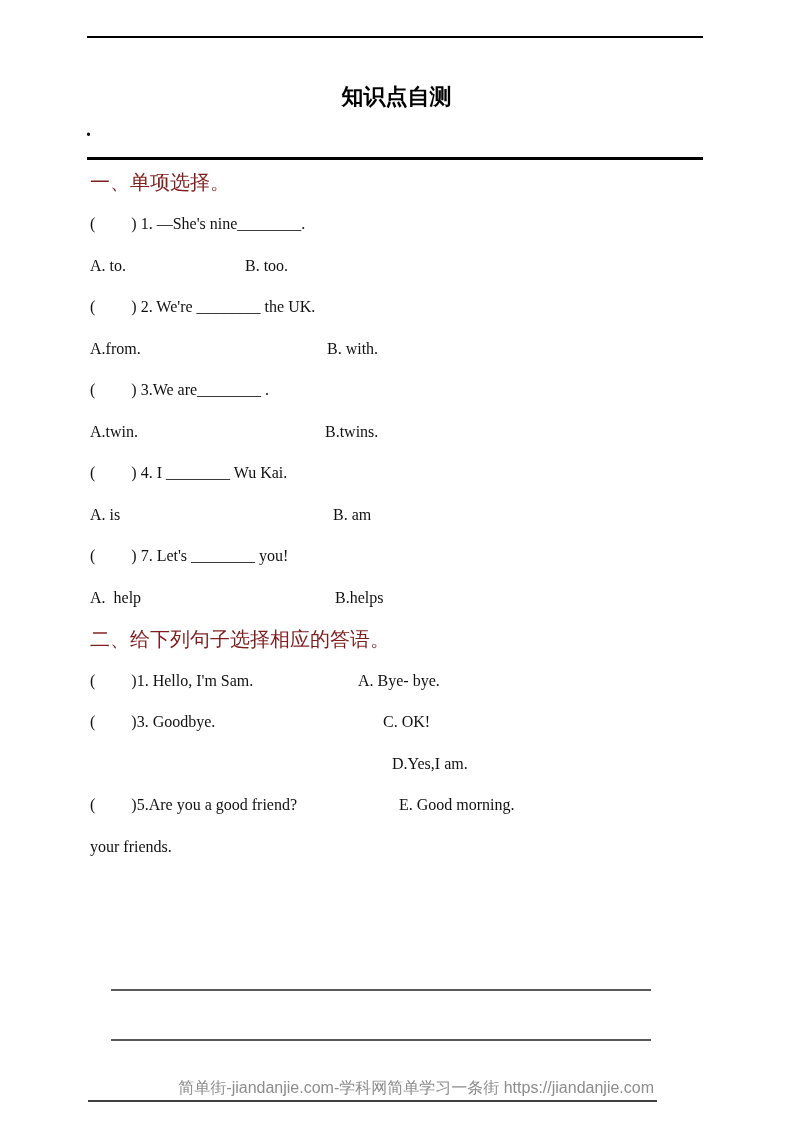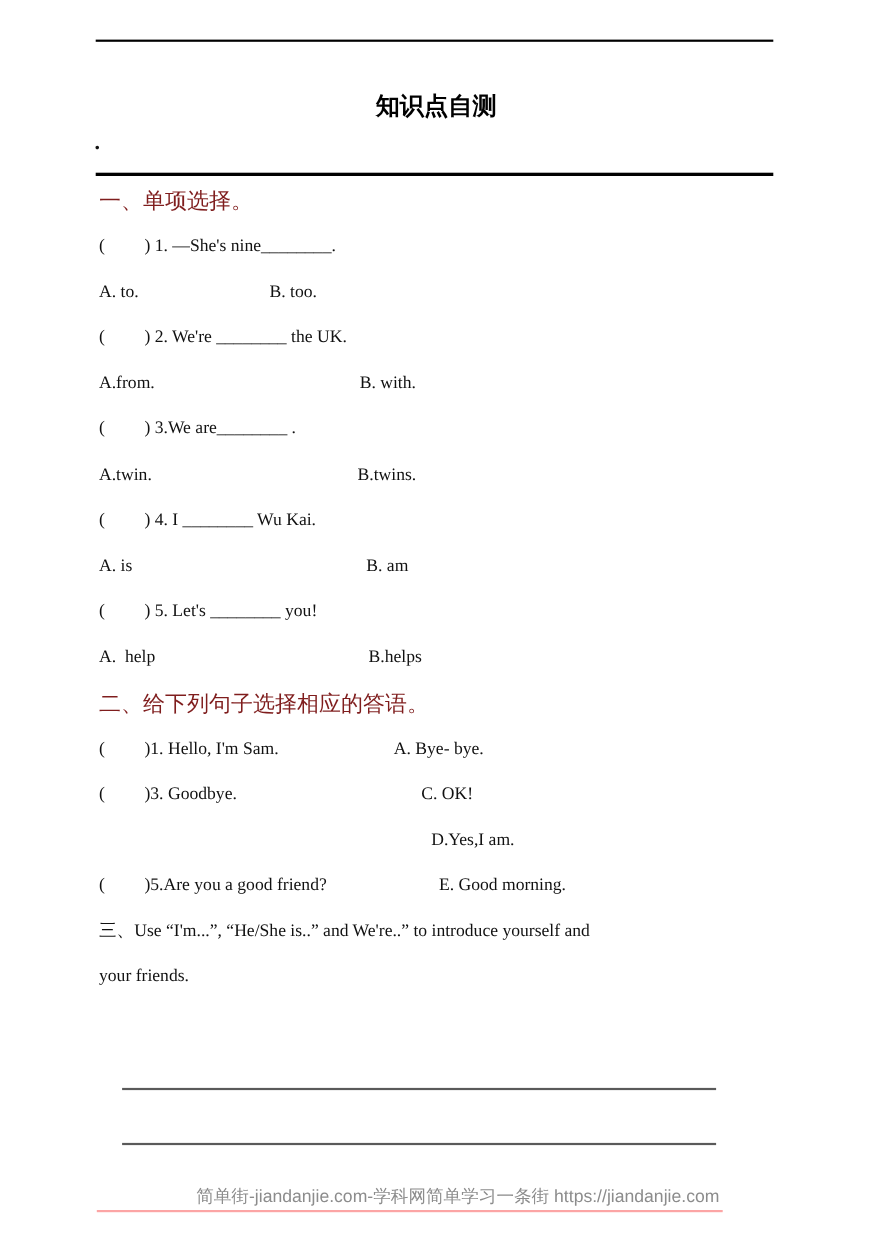--- a/index.html
+++ b/index.html
@@ -42,21 +42,21 @@
     left: 111px;
     width: 540px;
     height: 0;
     border-top: 2px solid #5a5a5a;
   }
   .footer {
     position: absolute;
     left: 88px;
     top: 1078px;
     width: 569px;
-    border-bottom: 2px solid #fca5a5;
+    border-bottom: 2px solid #404040;
     color: #8c8c8c;
     font-family: "Liberation Sans", sans-serif;
     font-size: 16px;
     text-align: right;
     white-space: nowrap;
     padding: 0 3px 1px 0;
   }
 </style>
 </head>
 <body>
@@ -92,21 +92,21 @@
       <span>A.twin.</span>
       <span class="abs" style="left:235px">B.twins.</span>
     </div>
 
     <div class="line">(         ) 4. I ________ Wu Kai.</div>
     <div class="line">
       <span>A. is</span>
       <span class="abs" style="left:243px">B. am</span>
     </div>
 
-    <div class="line">(         ) 5. Let's ________ you!</div>
+    <div class="line">(         ) 7. Let's ________ you!</div>
     <div class="line">
       <span>A.  help</span>
       <span class="abs" style="left:245px">B.helps</span>
     </div>
 
     <div class="line heading">二、给下列句子选择相应的答语。</div>
 
     <div class="line">
       <span>(         )1. Hello, I'm Sam.</span>
       <span class="abs" style="left:268px">A. Bye- bye.</span>
@@ -116,21 +116,20 @@
       <span class="abs" style="left:293px">C. OK!</span>
     </div>
     <div class="line">
       <span class="abs" style="left:302px">D.Yes,I am.</span>
     </div>
     <div class="line">
       <span>(         )5.Are you a good friend?</span>
       <span class="abs" style="left:309px">E. Good morning.</span>
     </div>
 
-    <div class="line">三、Use “I'm...”, “He/She is..” and We're..” to introduce yourself and</div>
     <div class="line">your friends.</div>
 
   </div>
 
   <div class="ansline" style="top:989px"></div>
   <div class="ansline" style="top:1039px"></div>
 
   <div class="footer">
     <span>简单街-jiandanjie.com-学科网简单学习一条街 https://jiandanjie.com</span>
   </div>

